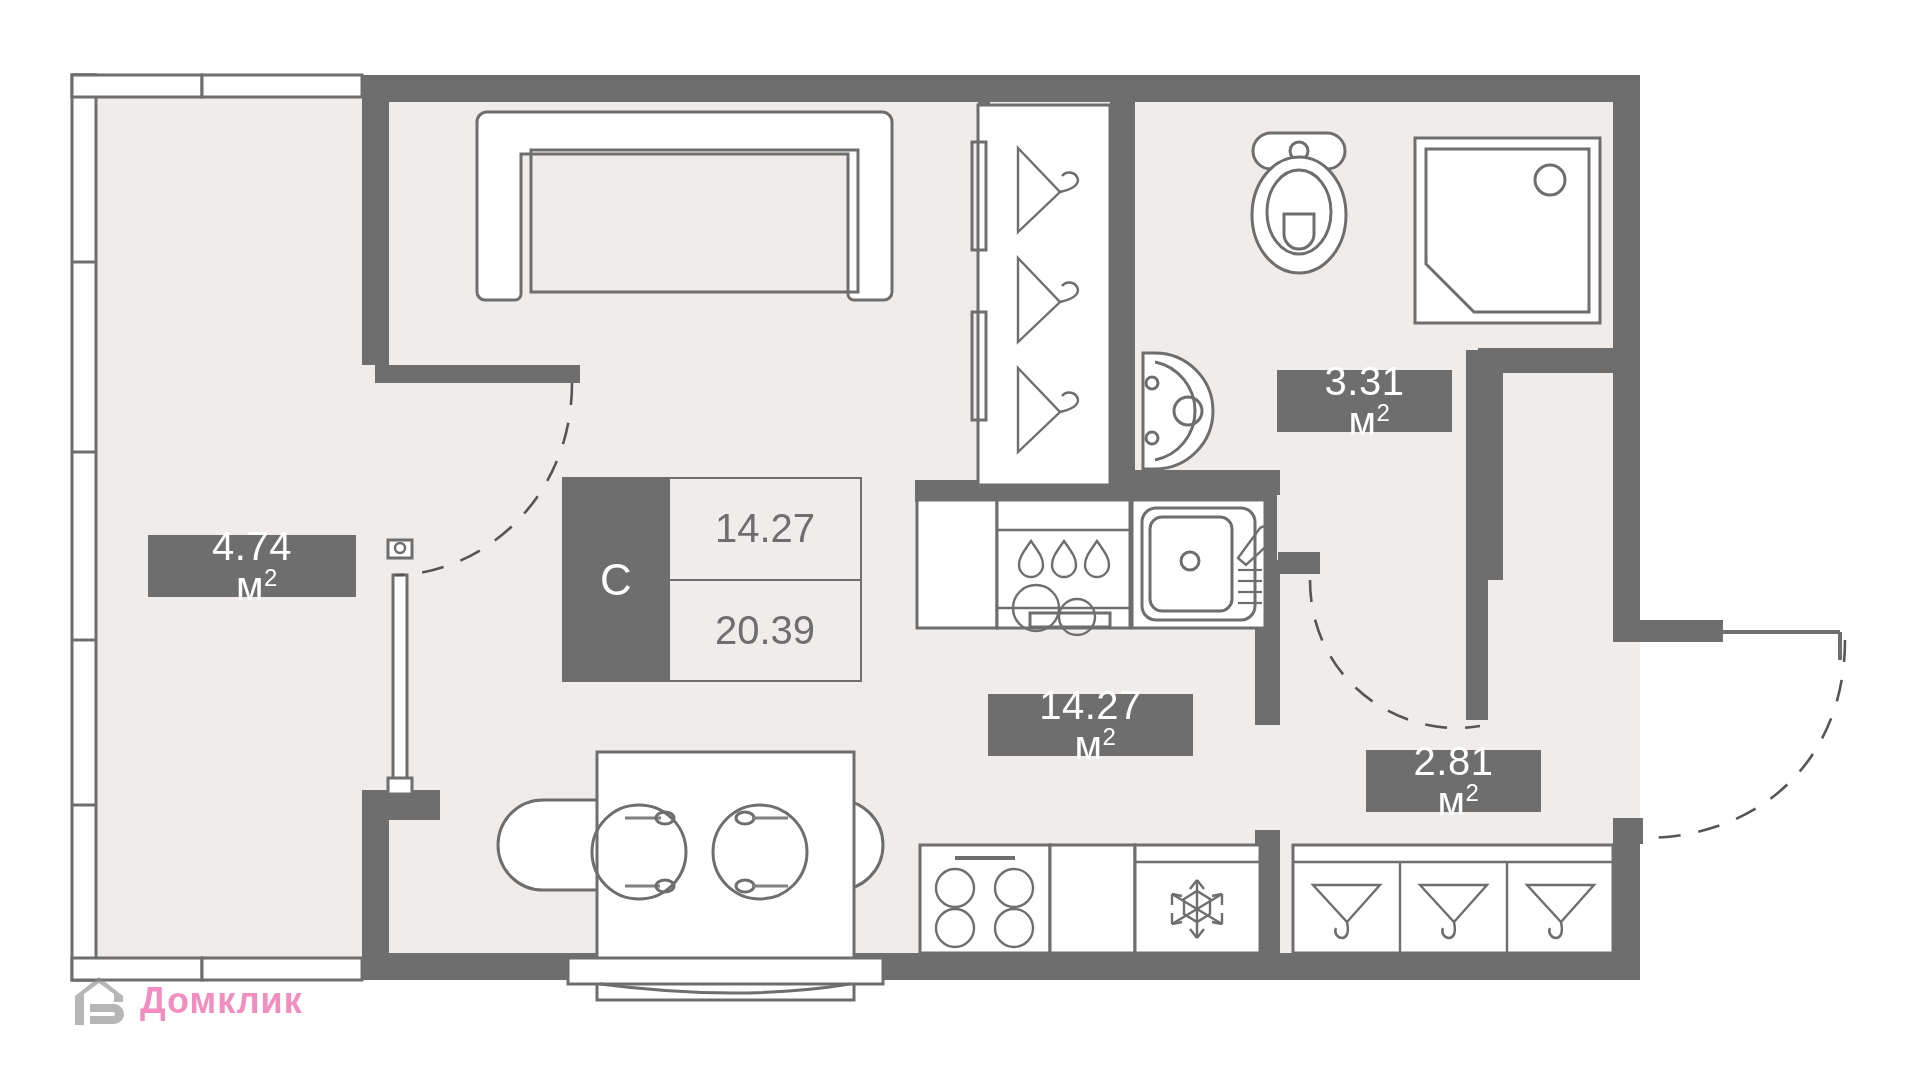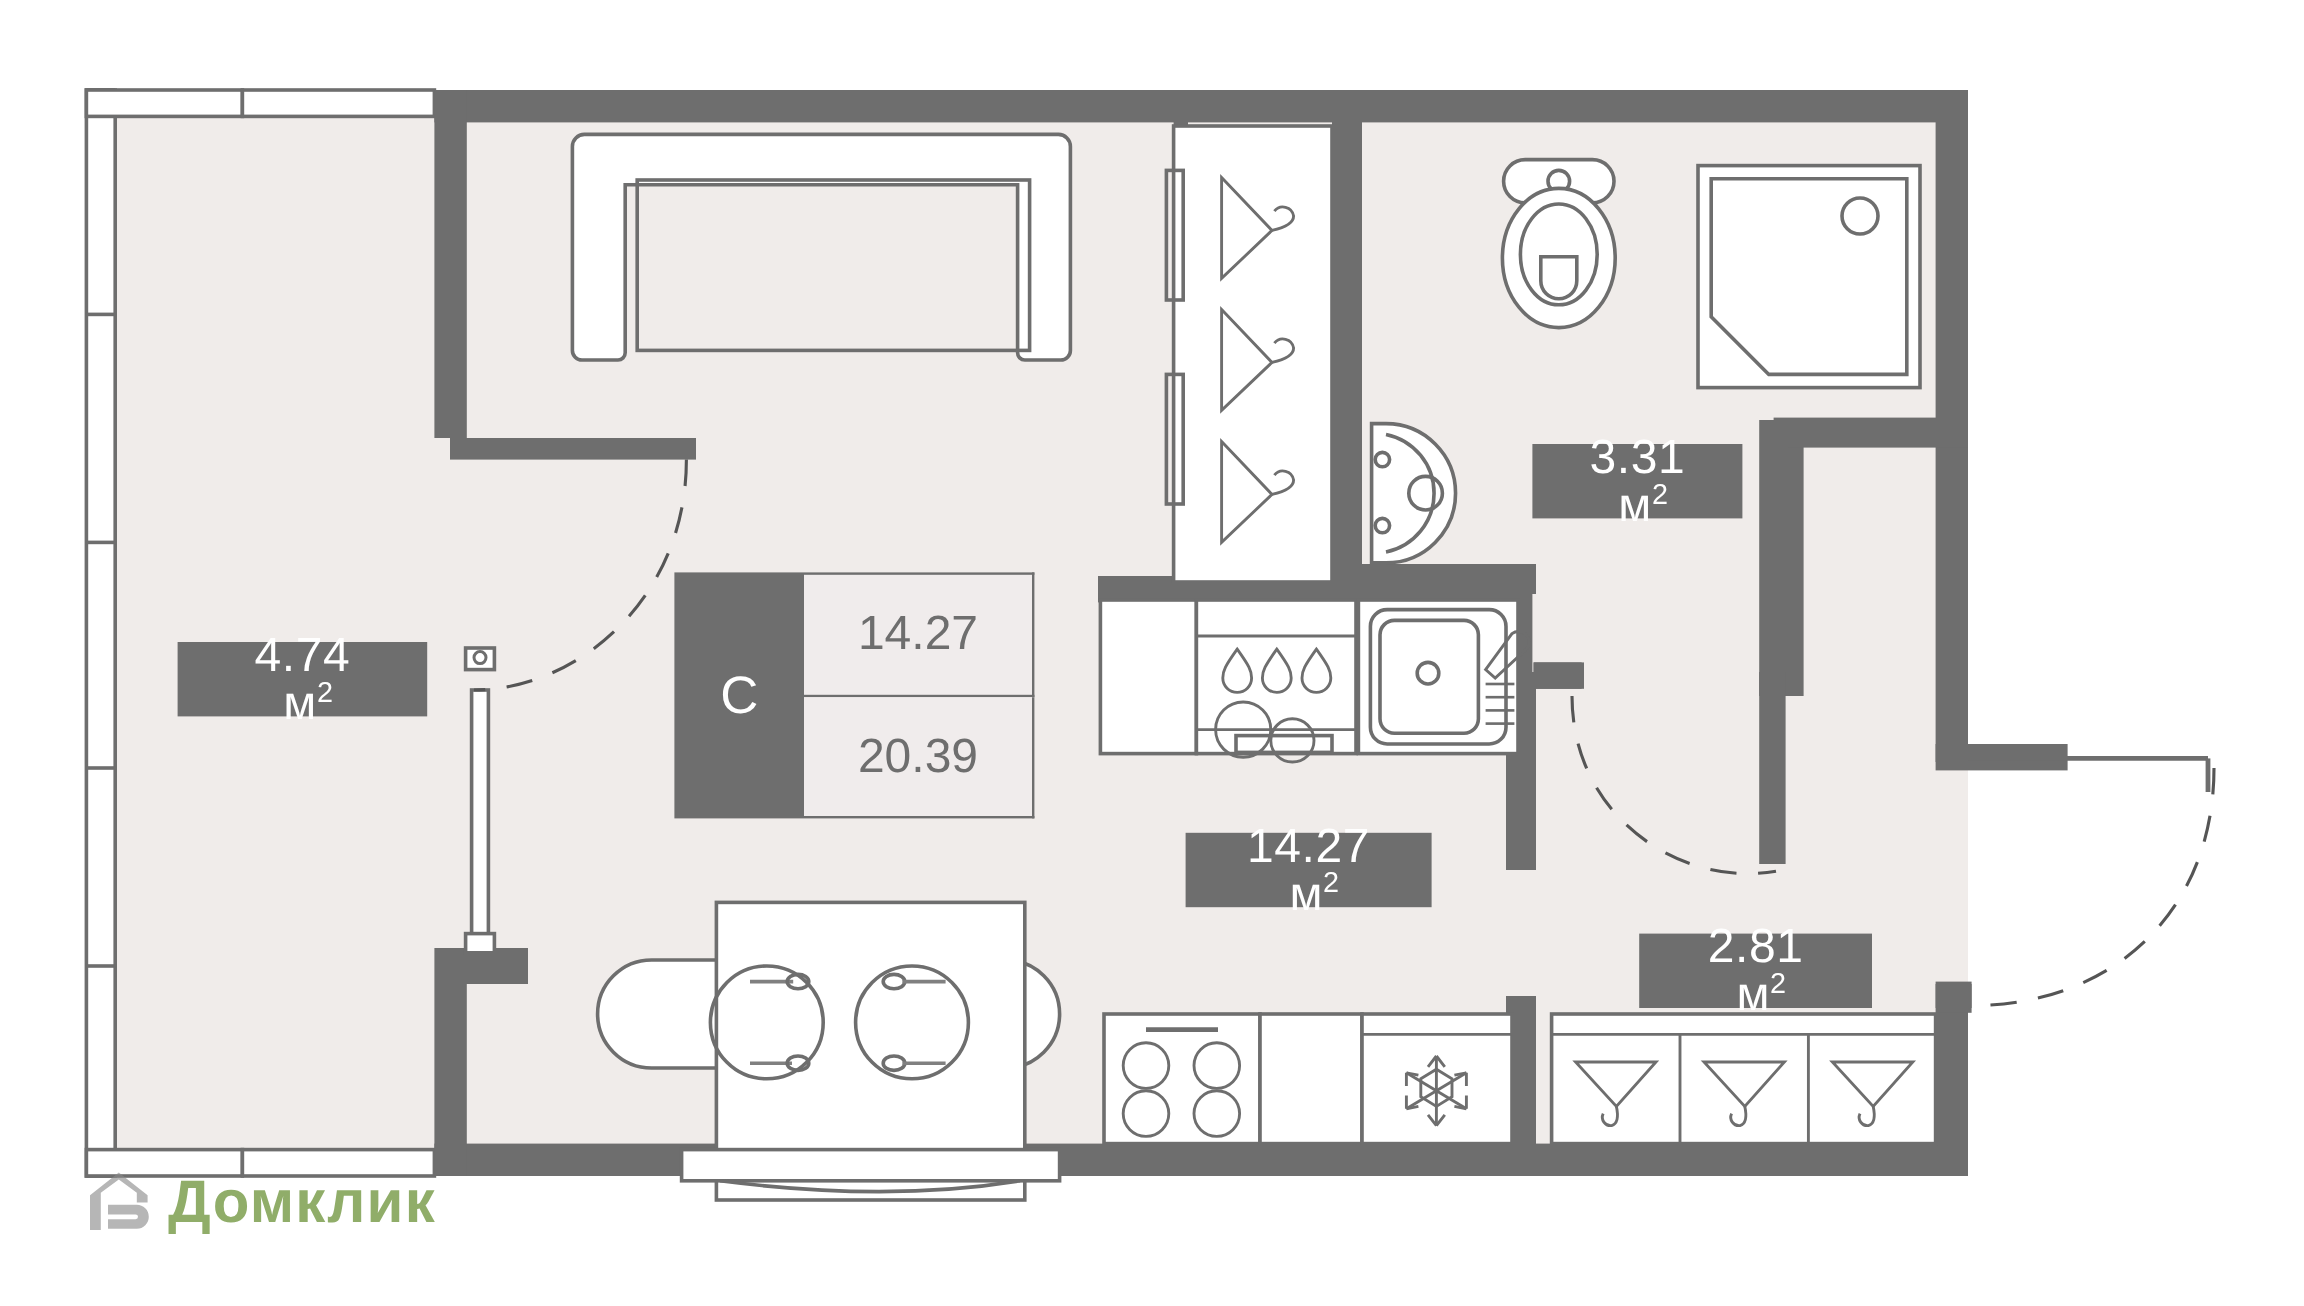--- a/index.html
+++ b/index.html
@@ -62,21 +62,21 @@
 
   
   .watermark{
     position:absolute;
     display:flex;align-items:center;
     opacity:.62;
     pointer-events:none;
   }
   .wm-mark{width:58px;height:58px;position:relative;margin-right:12px;}
   .wm-text{
-    font-size:50px;font-weight:700;color:#4d7c0f;
+    font-size:36px;font-weight:700;color:#ec4899;
     font-family:"Liberation Sans", sans-serif;letter-spacing:1px;
   }
 </style>
 </head>
 <body>
 
 <div id="plan-root">
 
   <svg class="plan" viewBox="0 0 1920 1088" xmlns="http://www.w3.org/2000/svg">
 
@@ -365,21 +365,21 @@
     </span>
   </div>
 
   <div class="badge" style="left:988px;top:694px;width:205px;height:62px;">
     <span class="num">14.27</span>
     <span class="unit">
       <span>м</span><sup>2</sup>
     </span>
   </div>
 
-  <div class="badge" style="left:1366px;top:750px;width:194px;height:62px;margin-top:28px;">
+  <div class="badge" style="left:1366px;top:750px;width:175px;height:62px;">
     <span class="num">2.81</span>
     <span class="unit">
       <span>м</span><sup>2</sup>
     </span>
   </div>
 
   <div class="spec-table" style="left:562px;top:477px;width:300px;height:205px;">
     <div class="spec-left">С</div>
     <div class="spec-right">
       <div class="spec-cell">14.27</div>

